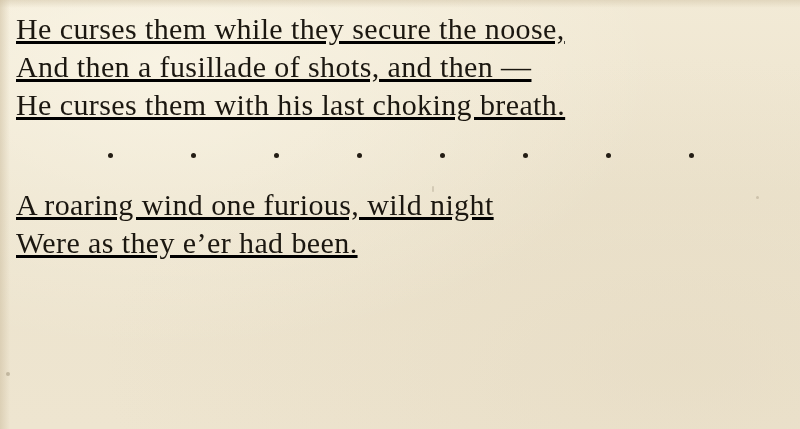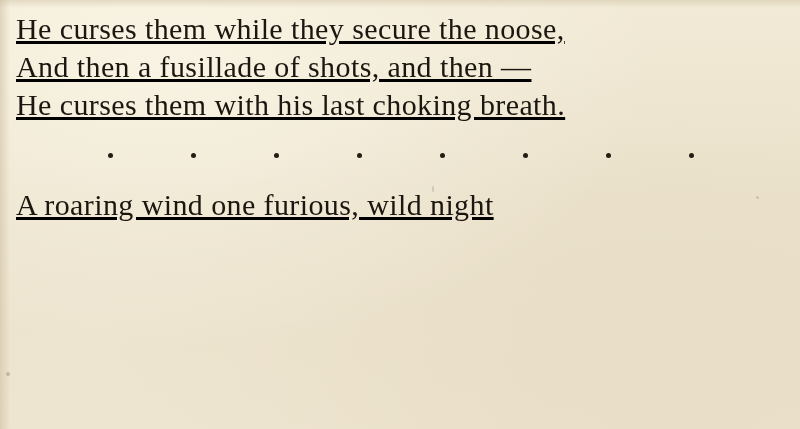--- a/index.html
+++ b/index.html
@@ -103,18 +103,19 @@
       <span class="dot"></span>
       <span class="dot"></span>
       <span class="dot"></span>
       <span class="dot"></span>
       <span class="dot"></span>
     </div>
   </div>
 
   <div class="stanza stanza-two">
     <div class="line">A roaring wind one furious, wild night</div>
+    <div class="line">Were as they e’er had been.</div>
   </div>
 
   <span class="speck s1"></span>
   <span class="speck s2"></span>
   <span class="speck s3"></span>
 </div>
 
 </body></html>

